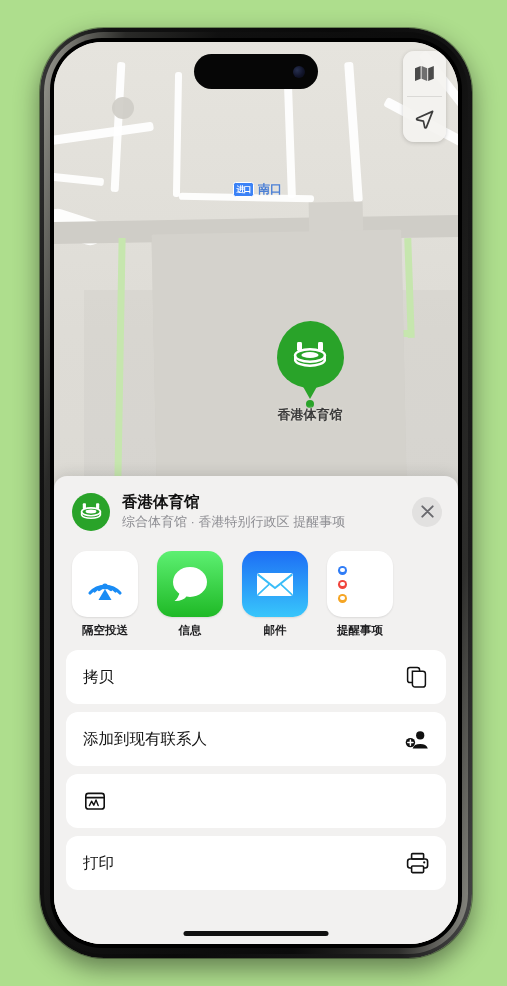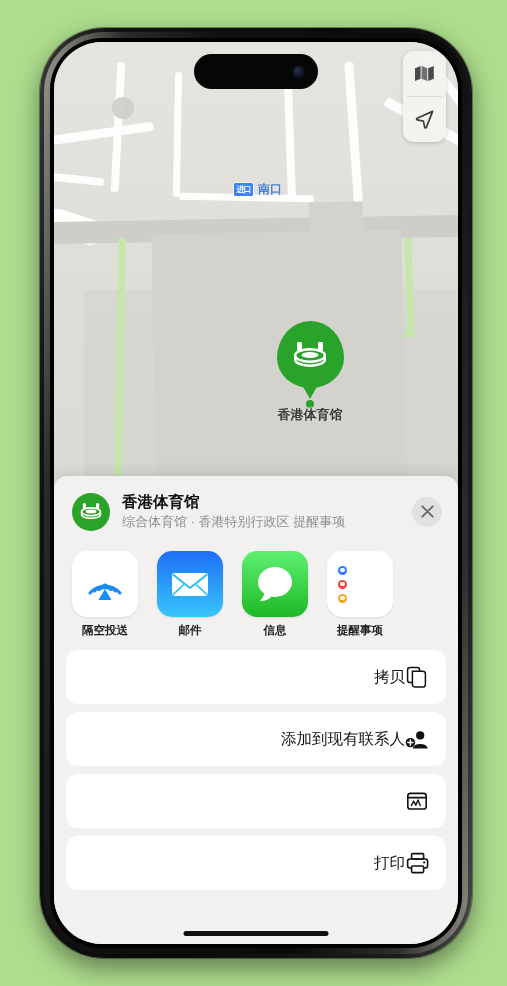--- a/index.html
+++ b/index.html
@@ -184,21 +184,21 @@
     background:repeating-linear-gradient(90deg,#c9c9c9 0 2px,transparent 2px 4.6px); }
   .notes-line{ position:absolute; left:0; right:0; height:1px; background:#ddd; }
   #tile-reminders{ background:#fff; }
   .rem-dot{ width:9px; height:9px; border-radius:50%; position:relative; }
   .rem-dot:after{ content:""; position:absolute; inset:2.4px; border-radius:50%; background:#fff; }
 
   
   #action-list{ padding:0 12px; }
   .action-group{ background:#fff; border-radius:12px; margin-bottom:8px; overflow:hidden; }
   .action-row{
-    display:flex; align-items:center; justify-content:flex-end;
+    display:flex; align-items:center; justify-content:space-between;
     height:54px; padding:14px 17px; cursor:pointer;
   }
   .action-label{ font-size:15.5px; color:#111; font-weight:500; }
   .action-icon{ width:24px; height:24px; display:flex; align-items:center; justify-content:center; }
 
   #home-indicator{
     position:absolute; left:50%; bottom:8px; transform:translateX(-50%);
     width:145px; height:5px; border-radius:3px; background:#111; z-index:40;
   }
 </style>
@@ -312,38 +312,38 @@
               <path d="M11.5 29 A14.5 14.5 0 0 1 32.5 29" fill="none" stroke="#1a8cf5" stroke-width="3.1" stroke-linecap="round"></path>
               <path d="M16 27.5 A9 9 0 0 1 28 27.5" fill="none" stroke="#1a8cf5" stroke-width="3.1" stroke-linecap="round"></path>
               <circle cx="22" cy="24.4" r="2.9" fill="#1a8cf5"></circle>
               <path d="M22 27 L15.5 38 h13 Z" fill="#1a8cf5"></path>
             </svg>
           </div>
           <div class="app-label">隔空投送</div>
         </div>
 
         <div class="app-item">
+          <div class="app-tile" id="tile-messages">
+            <svg width="48" height="48" viewBox="0 0 48 48">
+              <ellipse cx="24" cy="22" rx="17" ry="15" fill="#fff"></ellipse>
+              <path d="M14 31 C13 36 11 39.5 8.5 41 c5 .4 9.6-1.6 12-4.6Z" fill="#fff"></path>
+            </svg>
+          </div>
+          <div class="app-label">信息</div>
+        </div>
+
+        <div class="app-item">
           <div class="app-tile" id="tile-mail">
             <svg width="44" height="44" viewBox="0 0 44 44">
               <rect x="4" y="11" width="36" height="23" rx="2.4" fill="#fff"></rect>
               <path d="M4.8 12.4 L22 26 L39.2 12.4" fill="none" stroke="#39bdf8" stroke-width="2"></path>
               <path d="M4.8 32.8 L16 22.4 M39.2 32.8 L28 22.4" fill="none" stroke="#39bdf8" stroke-width="1.6"></path>
             </svg>
           </div>
           <div class="app-label">邮件</div>
-        </div>
-
-        <div class="app-item">
-          <div class="app-tile" id="tile-messages">
-            <svg width="48" height="48" viewBox="0 0 48 48">
-              <ellipse cx="24" cy="22" rx="17" ry="15" fill="#fff"></ellipse>
-              <path d="M14 31 C13 36 11 39.5 8.5 41 c5 .4 9.6-1.6 12-4.6Z" fill="#fff"></path>
-            </svg>
-          </div>
-          <div class="app-label">信息</div>
         </div>
 
 
         <div class="app-item">
           <div class="app-tile" id="tile-reminders" style="flex-direction:column;gap:5px;align-items:flex-start;padding-left:11px;justify-content:center;">
             <span class="rem-dot" style="background:#2f7cf6;"></span>
             <span class="rem-dot" style="background:#f0443c;"></span>
             <span class="rem-dot" style="background:#f5a524;"></span>
           </div>
           <div class="app-label">提醒事项</div>

